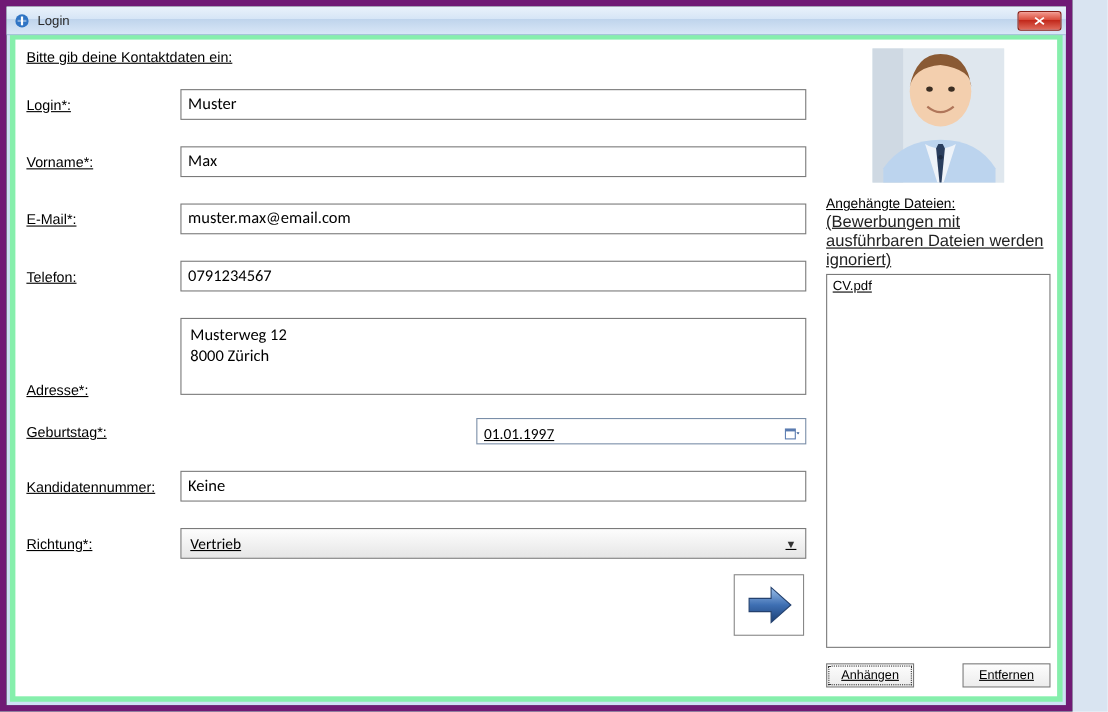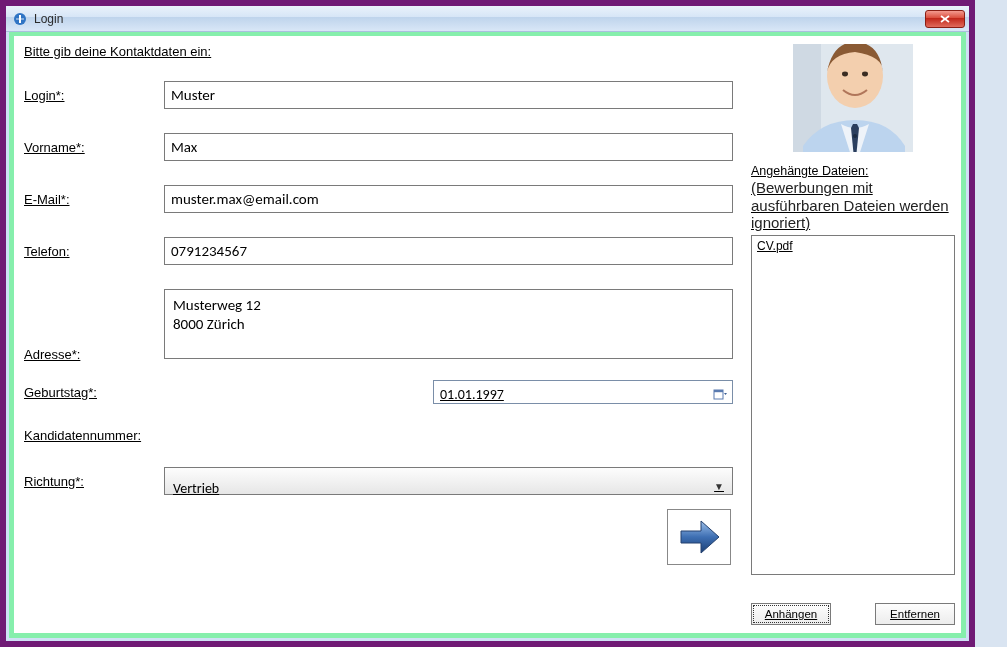--- a/index.html
+++ b/index.html
@@ -121,20 +121,21 @@
     width: 16px; height: 16px;
     display: inline-flex; align-items: center; justify-content: center;
     color: #4a6a9c;
   }
   .selectbox {
     width: 100%;
     height: 28px;
     border: 1px solid #7a7a7a;
     background: linear-gradient(to bottom, #fdfdfd, #e6e6e6);
     display: flex;
+    align-items: center;
     padding: 12px 8px;
     font-size: 14px;
     font-family: Calibri, Tahoma, Arial, sans-serif;
     cursor: pointer;
   }
   .selectbox .val { flex:1; }
   .selectbox .chev { color: #333; font-size: 10px; }
   .next-btn-wrap {
     display: flex;
     justify-content: flex-end;
@@ -163,21 +164,21 @@
     background: #fff;
     padding: 3px 5px;
     font-size: 12px;
     overflow: auto;
     min-height: 340px;
   }
   .file-item { padding: 0 0 1px 0; cursor: pointer; }
   .btn-row {
     display: flex;
     justify-content: space-between;
-    margin-top: 28px;
+    margin-top: 14px;
   }
   .winbtn {
     min-width: 80px;
     height: 22px;
     border: 1px solid #7a7a7a;
     background: linear-gradient(to bottom, #fdfdfd, #ececec);
     font-size: 11.5px;
     font-family: Tahoma, Arial, sans-serif;
     padding: 1px 10px;
     cursor: pointer;
@@ -247,20 +248,21 @@
                 <rect x="1" y="2" width="9" height="2.2" fill="#5a7bb0"></rect>
                 <path d="M11 5 L14 5 L12.5 7 Z" fill="#3b5e95"></path>
               </svg>
             </span>
           </div>
         </div>
       </div>
 
       <div class="row">
         <div class="lbl">Kandidatennummer:</div>
+        <div class="field"><input class="txt" type="text" value="Keine" style=""></div>
       </div>
 
       <div class="row" style="margin-bottom:10px;">
         <div class="lbl">Richtung*:</div>
         <div class="field">
           <div class="selectbox">
             <span class="val">Vertrieb</span>
             <span class="chev">▼</span>
           </div>
         </div>

